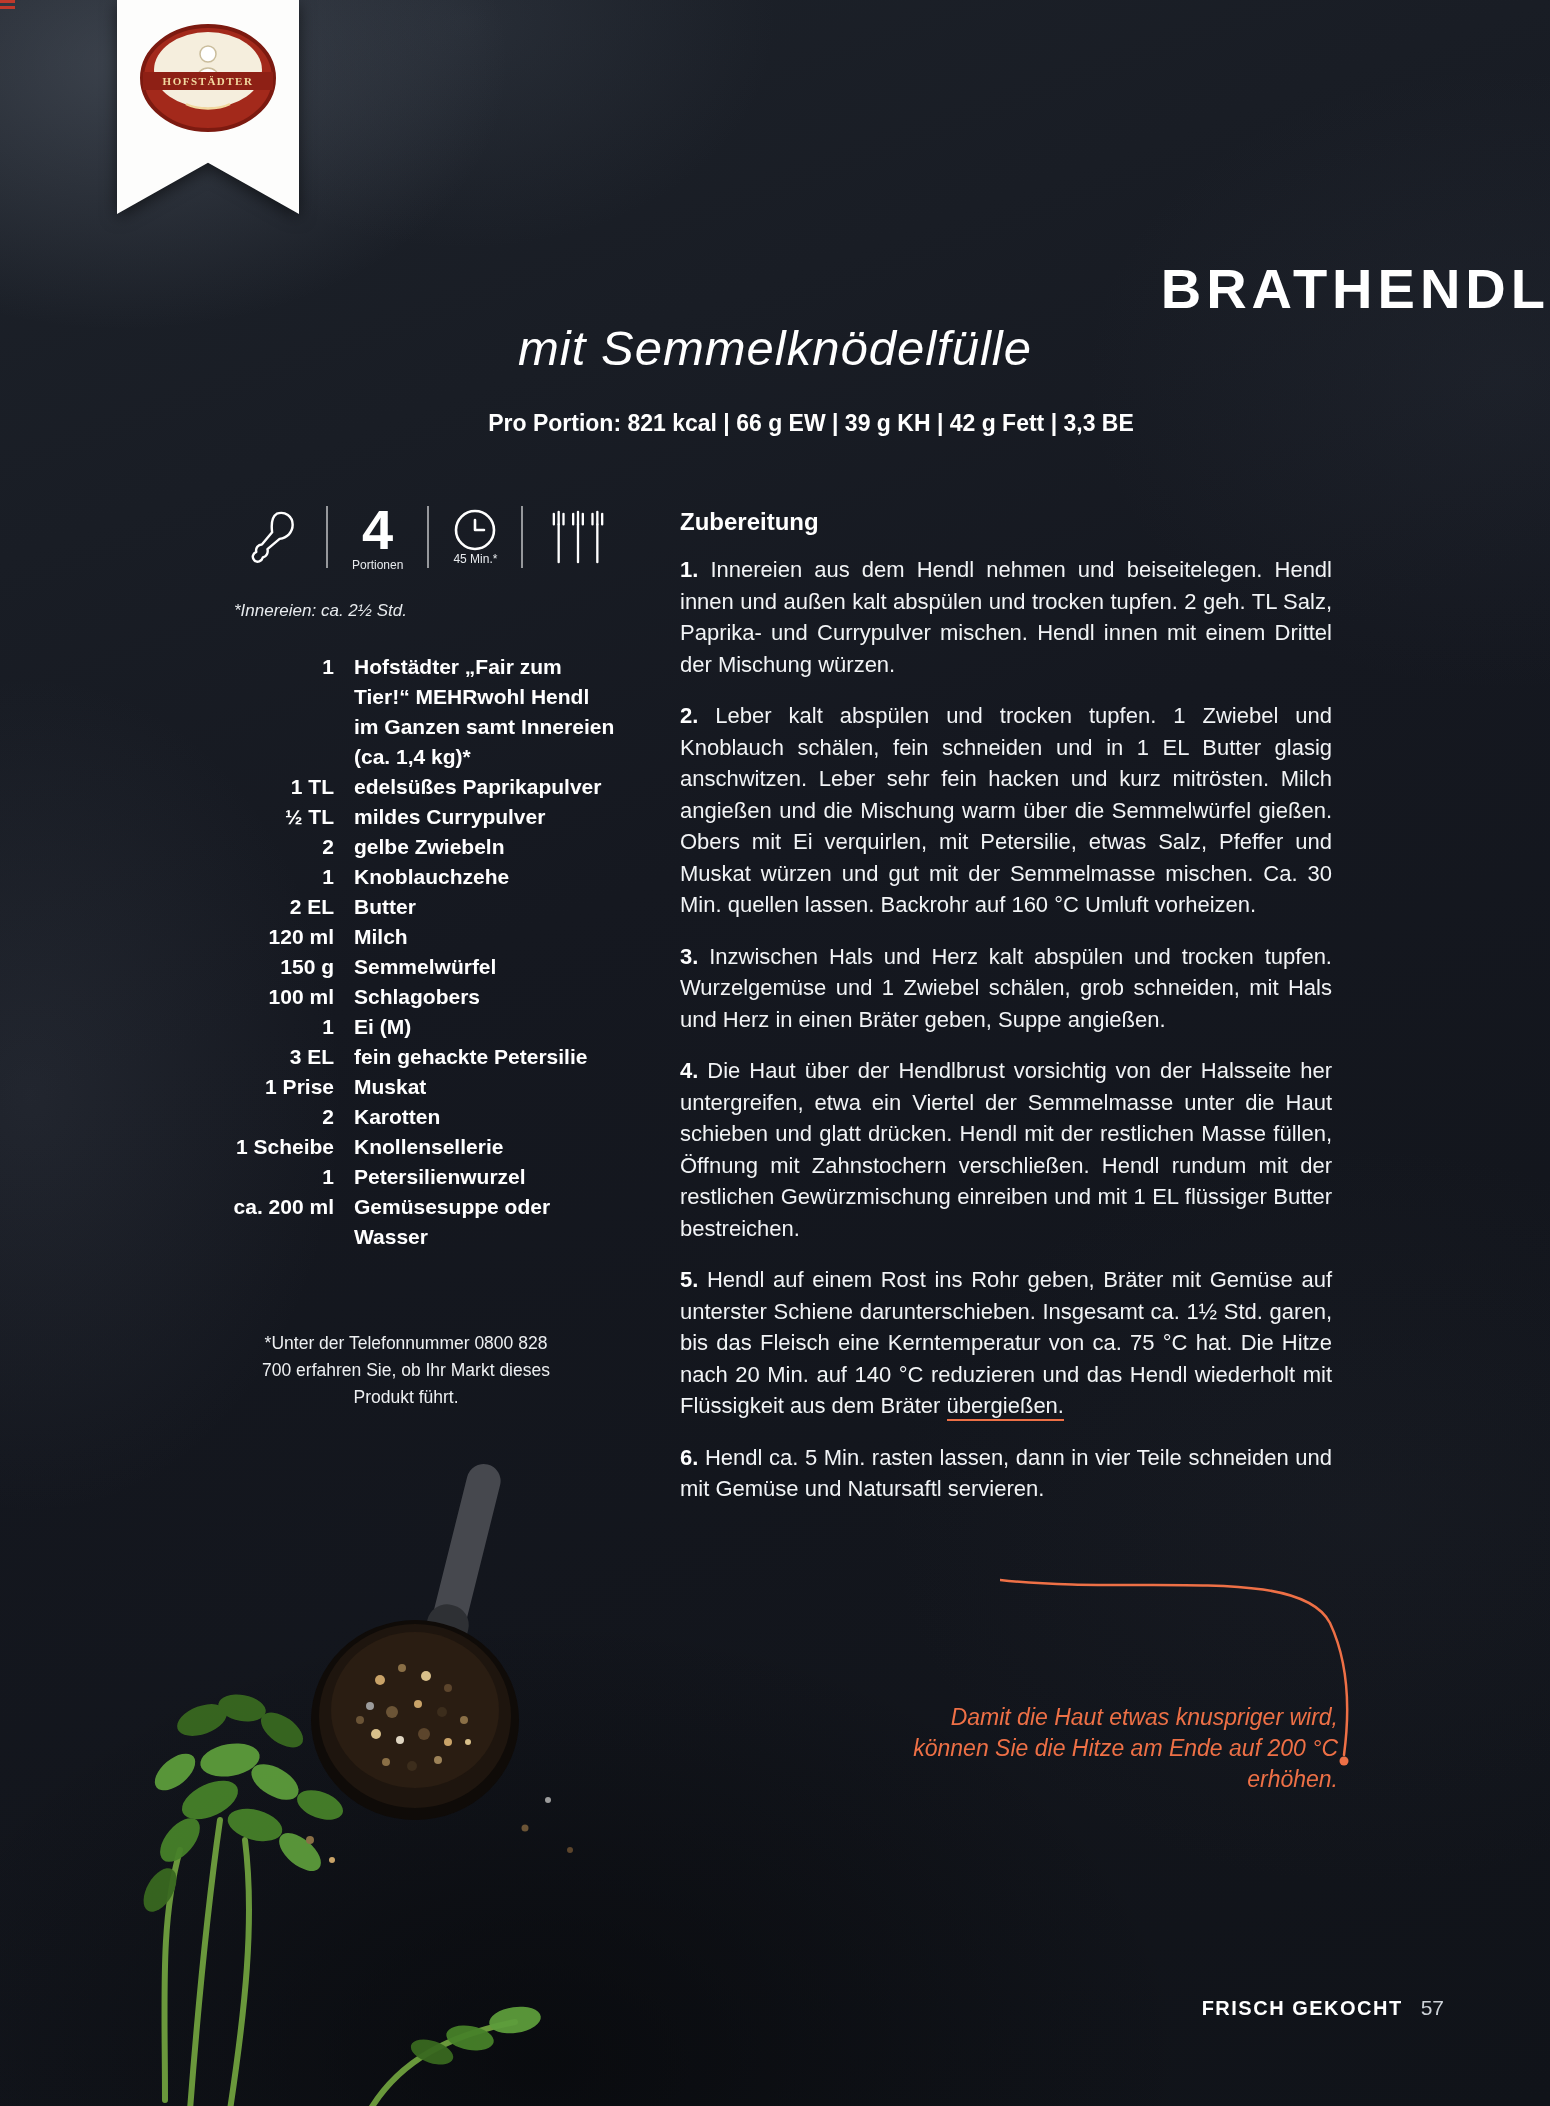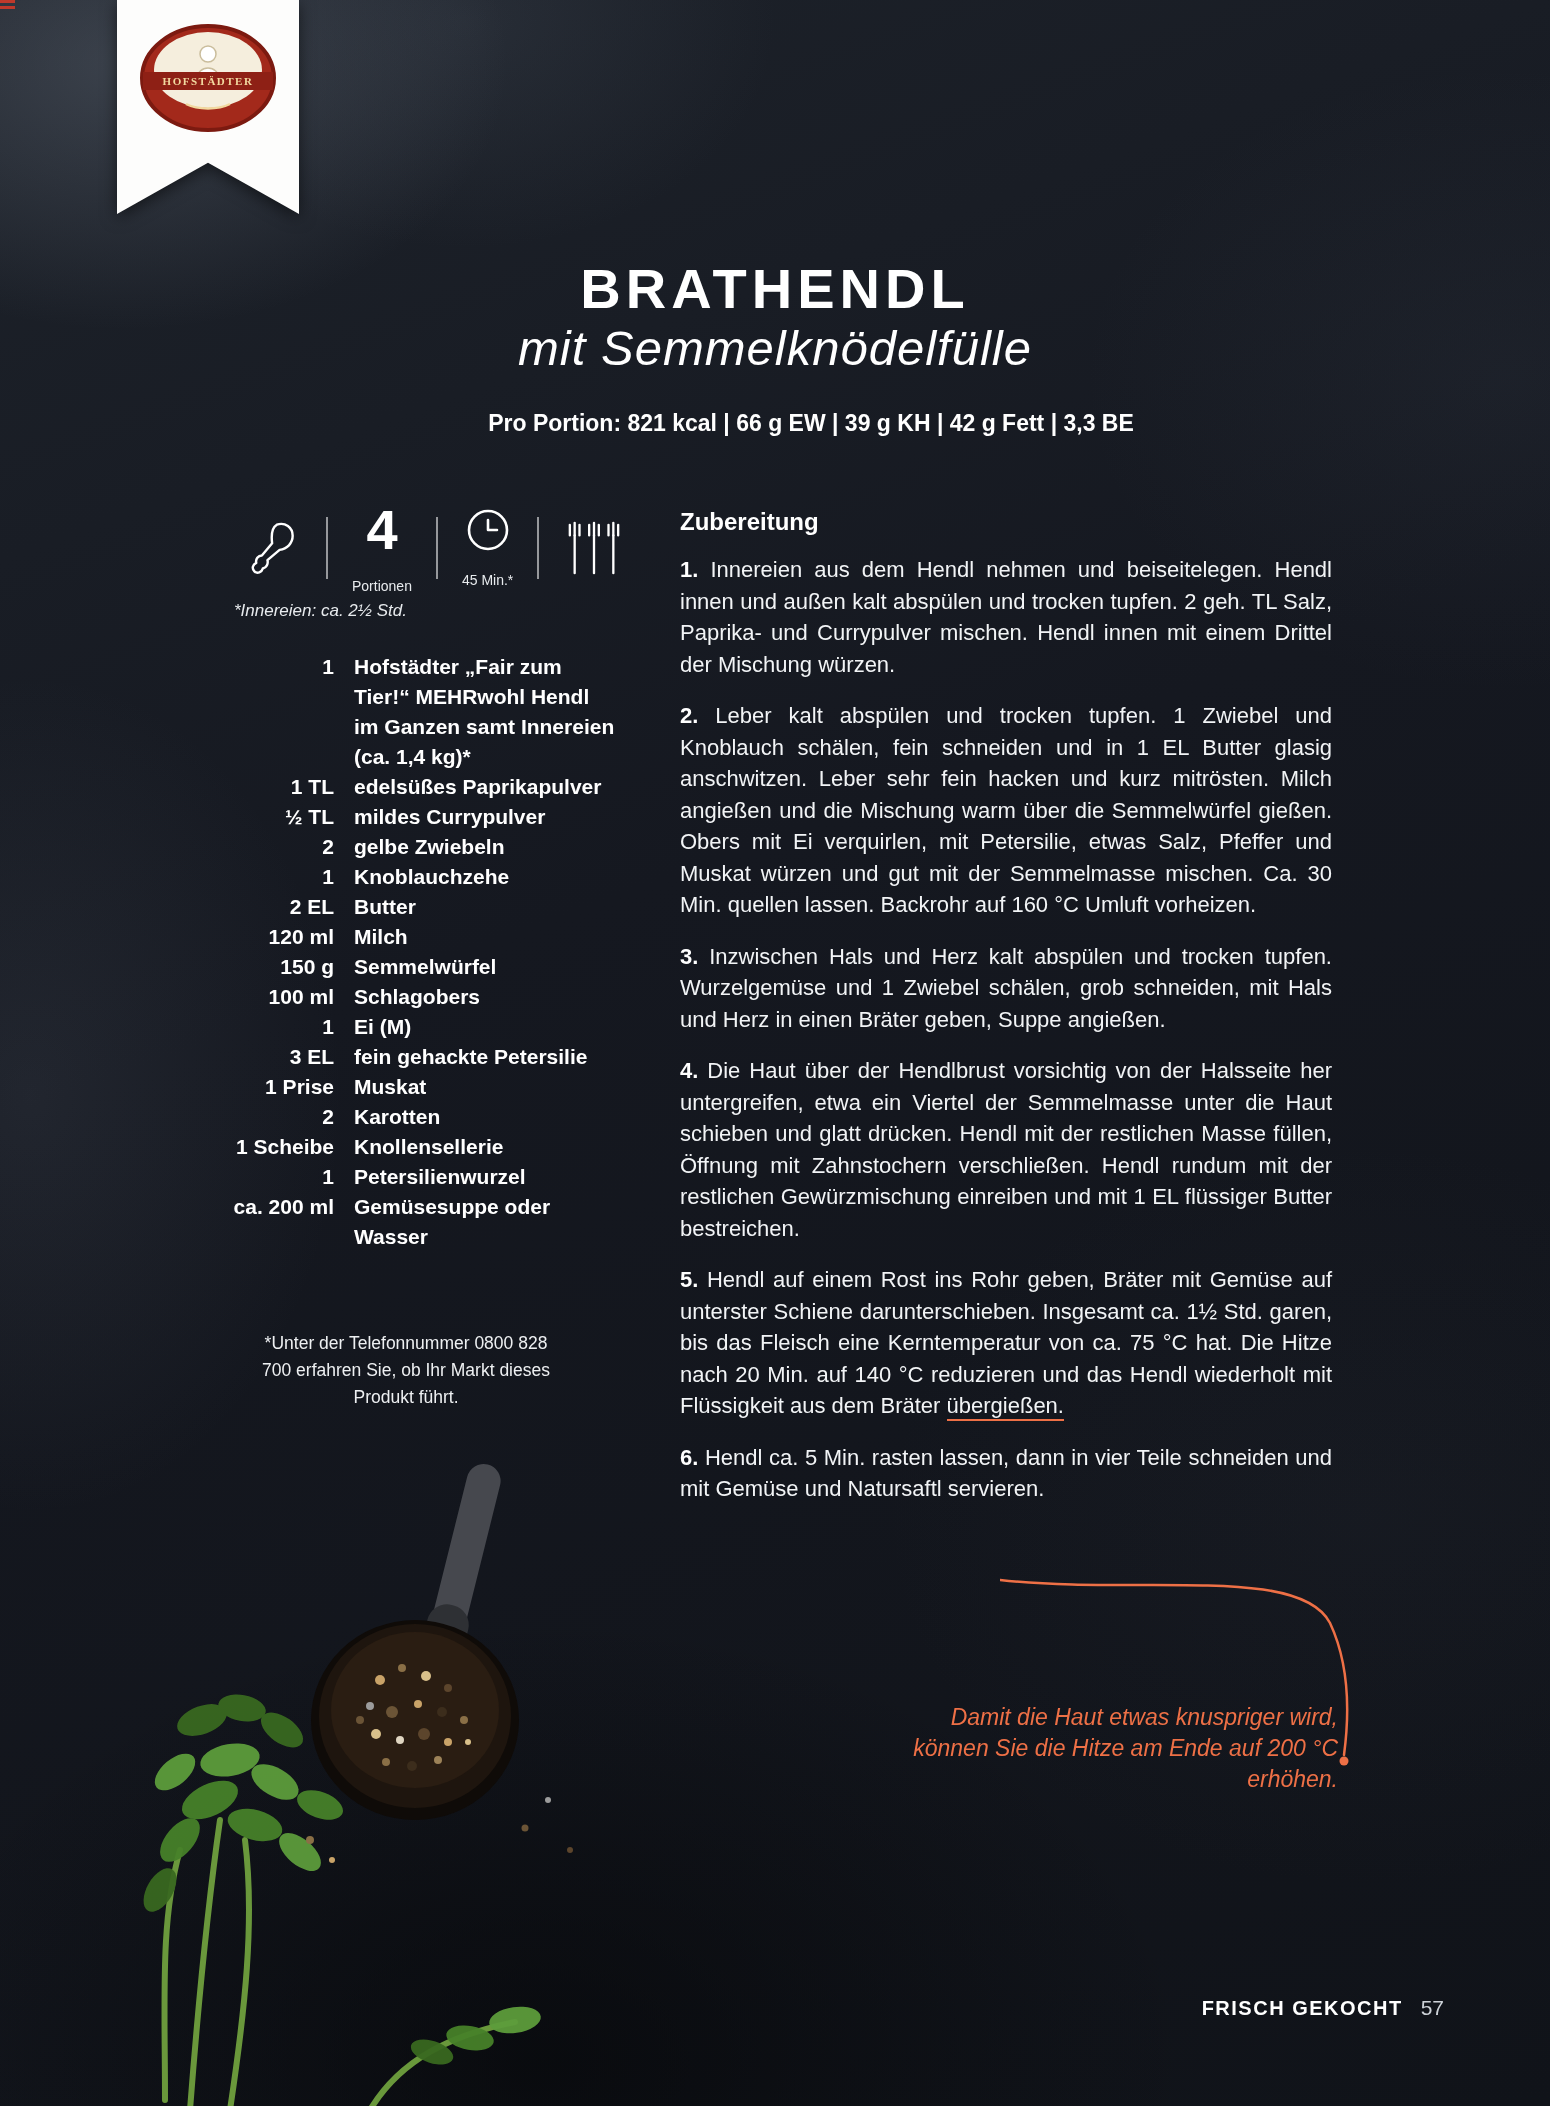--- a/index.html
+++ b/index.html
@@ -25,29 +25,29 @@
   
   .corner-mark span{display:block;width:15px;height:3px;background:#c0392b;margin-bottom:3px;}
 
   
   .ribbon-wrap{left:117px;top:0;width:182px;height:214px;filter:drop-shadow(0 4px 8px rgba(0,0,0,.55));}
   .ribbon{width:100%;height:100%;background:#fdfdfc;
     clip-path:polygon(0 0,100% 0,100% 100%,50% 76%,0 100%);}
   .logo{position:absolute;left:21px;top:22px;}
 
   
-  .title{left:0;top:256px;width:100%;text-align:center;font-size:56px;font-weight:700;letter-spacing:5px;color:#fff;}
+  .title{left:0;top:256px;width:100%;text-align:right;font-size:56px;font-weight:700;letter-spacing:5px;color:#fff;}
   .subtitle{left:0;top:320px;width:100%;text-align:center;font-size:49px;font-style:italic;font-weight:400;color:#fff;letter-spacing:1px;}
   .nutrition{left:0;top:410px;width:100%;text-align:center;font-size:23px;font-weight:700;color:#fff;margin-left:36px;}
 
   
   .meta-row{left:246px;top:502px;display:flex;align-items:center;}
   .meta-cell{display:flex;flex-direction:column;align-items:center;}
   .meta-big{font-size:56px;font-weight:700;line-height:1;color:#fff;}
-  .meta-label{font-size:14px;margin-top:20px;color:#e8ebee;}
+  .meta-label{font-size:12px;margin-top:0;color:#e8ebee;}
   .meta-divider{width:2px;height:62px;background:rgba(255,255,255,0.55);margin:0 24px;}
   .total-time{left:234px;top:601px;font-size:17px;font-style:italic;color:#e8ebee;}
 
   
   .ingredients{left:184px;top:652px;width:440px;}
   .ing-row{display:grid;grid-template-columns:150px 262px;column-gap:20px;font-size:21px;font-weight:700;line-height:30px;color:#fff;}
   .ing-amount{text-align:right;}
   .footnote{left:250px;top:1330px;width:312px;text-align:center;font-size:17.5px;line-height:27px;color:#eef0f2;}
 
   

